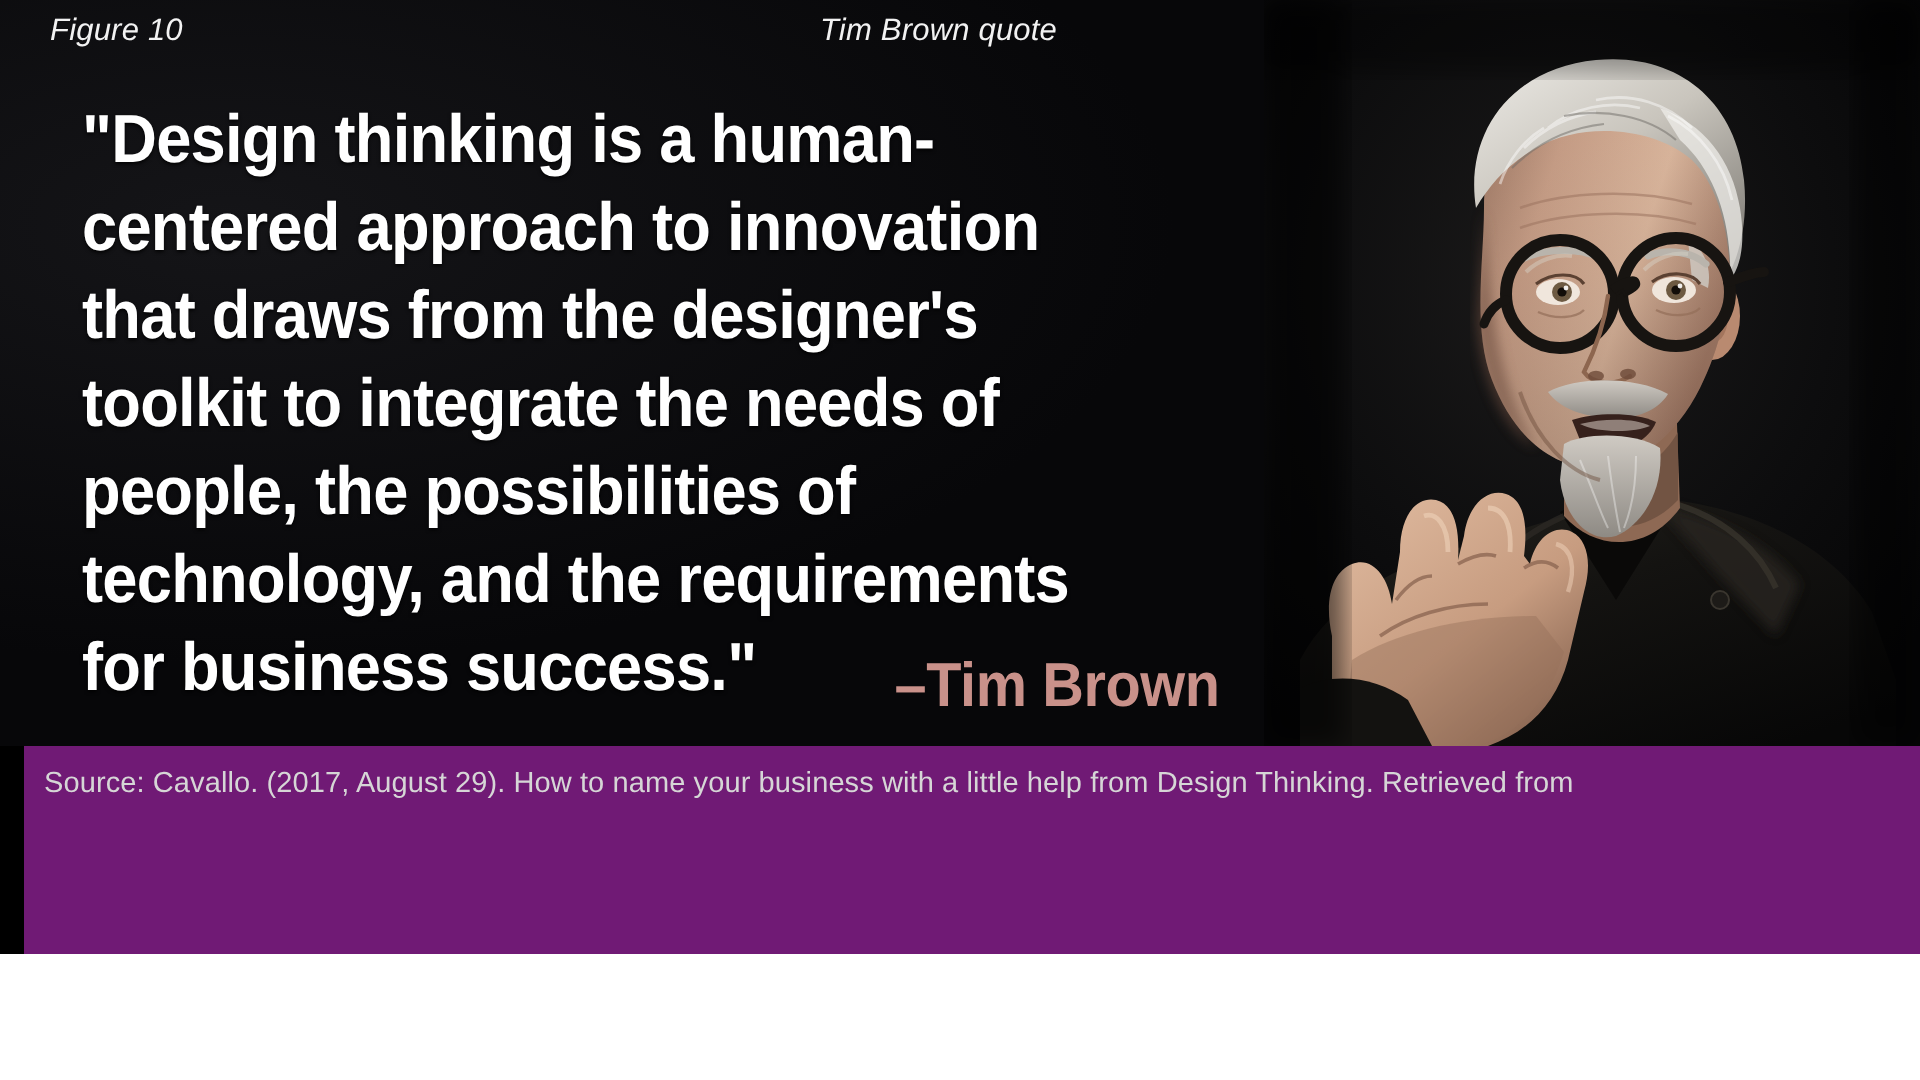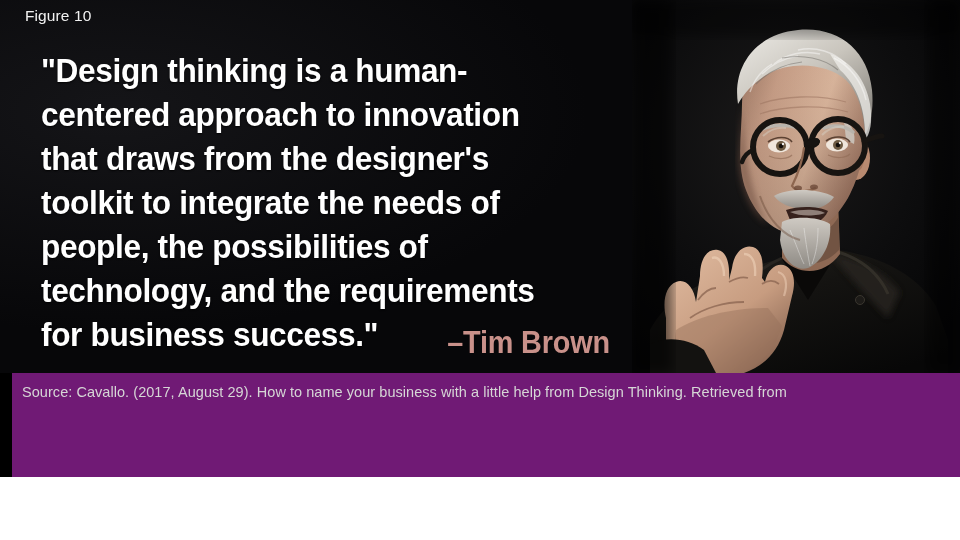--- a/index.html
+++ b/index.html
@@ -35,20 +35,21 @@
   }
 
   
   .slide-header {
     position: absolute;
     left: 0;
     top: 0;
     width: 852px;
     height: 36px;
     z-index: 6;
+    font-style: italic;
   }
   .header-label {
     position: absolute;
     top: 7px;
     color: #f2f2f2;
     font-size: 15.5px;
     font-family: "Liberation Sans", sans-serif;
     letter-spacing: .1px;
     white-space: nowrap;
   }
@@ -362,20 +363,21 @@
 
         <rect x="0" y="0" width="328" height="373" fill="url(#bgGlow)" opacity="0"></rect>
         <rect x="0" y="0" width="40" height="373" fill="#000" opacity=".55" filter="url(#soft6)"></rect>
         <rect x="296" y="0" width="32" height="373" fill="#000" opacity=".45" filter="url(#soft6)"></rect>
         <rect x="0" y="0" width="328" height="36" fill="#000" opacity=".35" filter="url(#soft6)"></rect>
       </svg>
     </div>
 
     <div class="slide-header">
       <span class="header-label" id="figure-number">Figure 10</span>
+      <span class="header-label" id="figure-title">Tim Brown quote</span>
     </div>
 
     <div class="caption-band">
       <div class="caption-line" id="caption-line-1">Source: Cavallo. (2017, August 29). How to name your business with a little help from Design Thinking. Retrieved from</div>
     </div>
 
   </div>
 
   <div class="page-below"></div>
 

